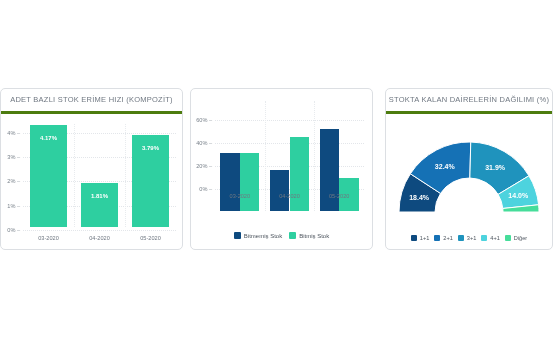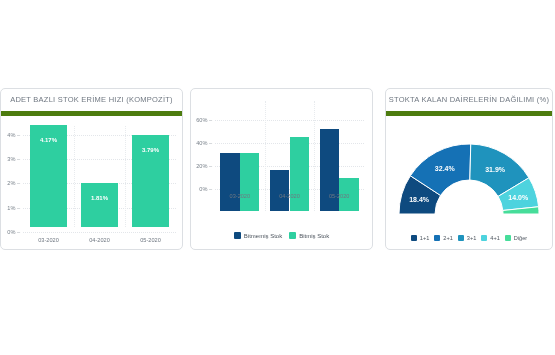--- a/index.html
+++ b/index.html
@@ -37,21 +37,21 @@
   .card-2 { width: 183px; }
   .card-3 { width: 168px; margin-left: 5px; }
 
   .card-title {
     height: 22px;
     line-height: 22px;
     text-align: center;
     font-size: 7.5px;
     letter-spacing: 0.25px;
     color: #6f7781;
-    border-bottom: 5px solid #4d7c0f;
+    border-bottom: 3px solid #4d7c0f;
     white-space: nowrap;
     overflow: hidden;
     flex: 0 0 auto;
   }
   .card-body {
     flex: 1 1 auto;
     position: relative;
   }
 
   

